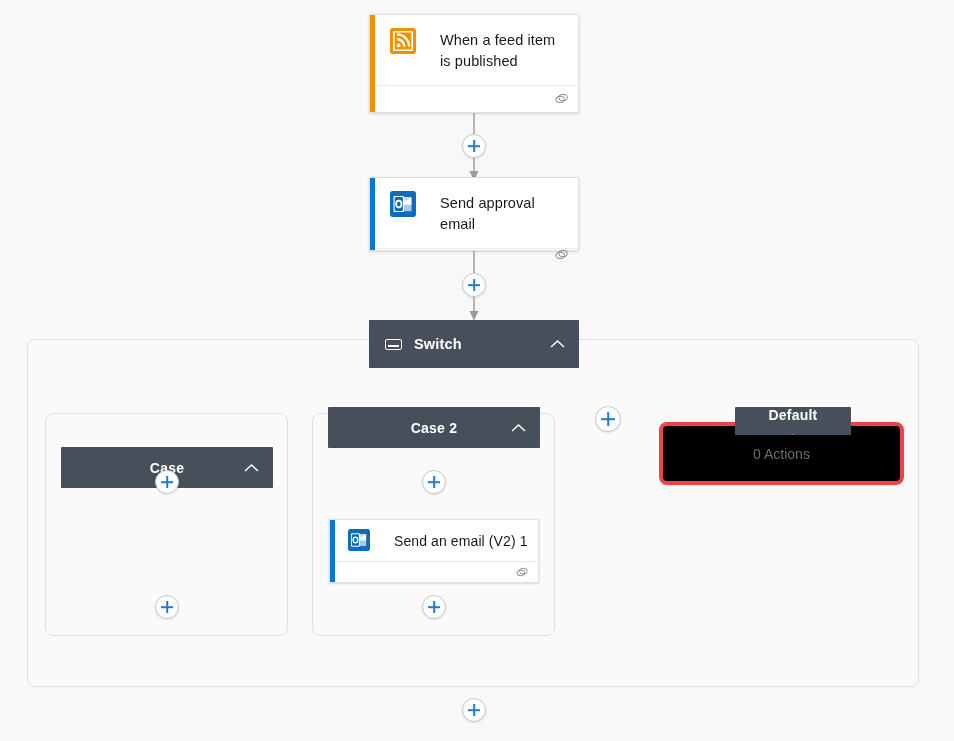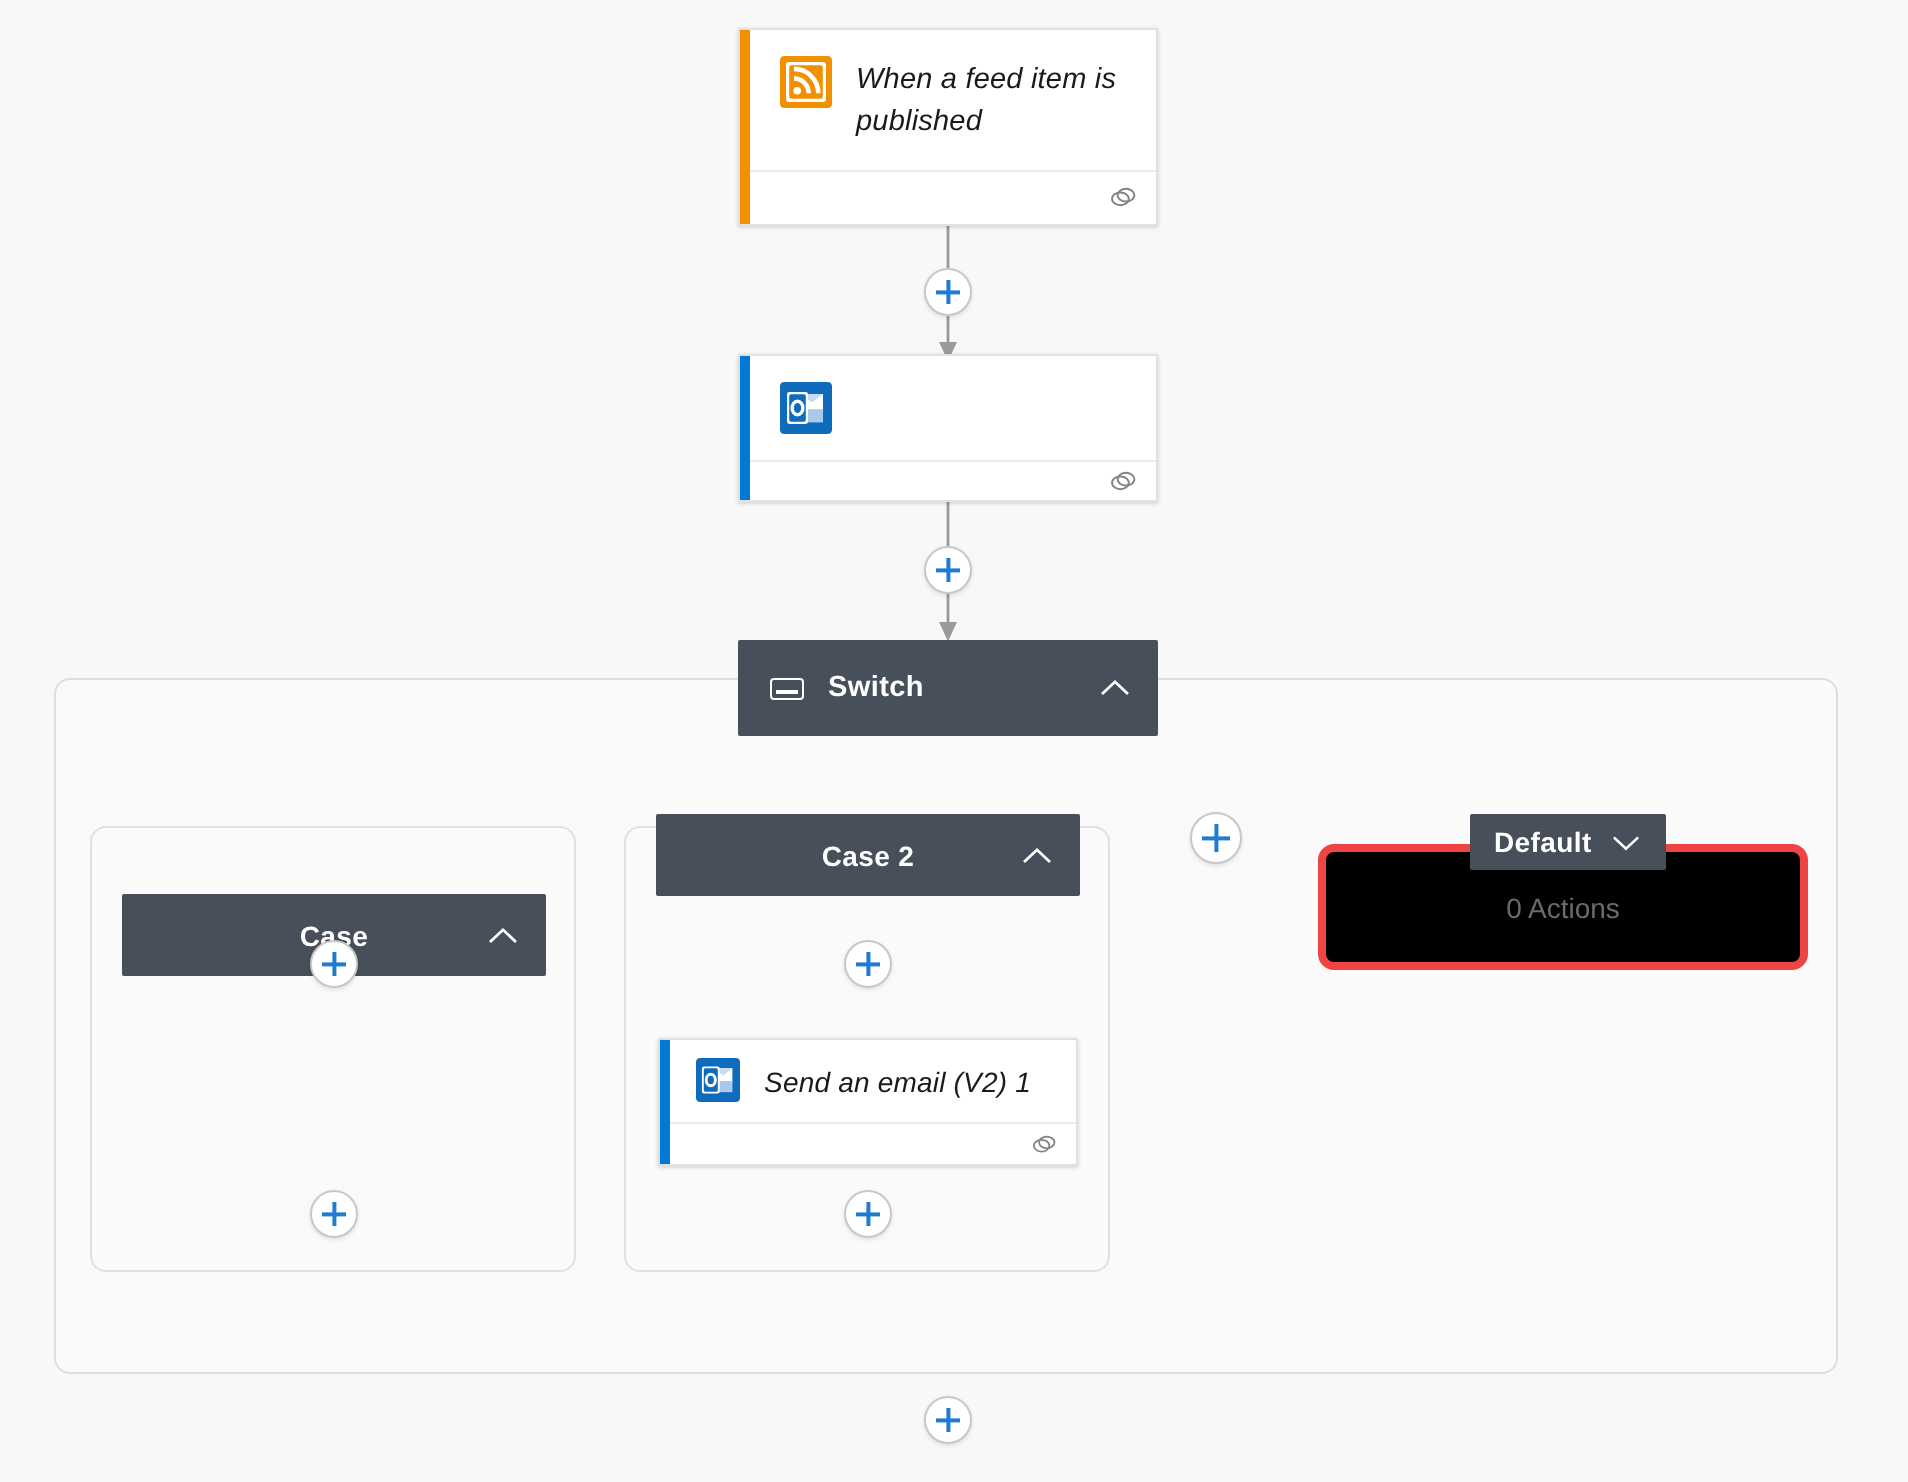--- a/index.html
+++ b/index.html
@@ -40,24 +40,23 @@
     position: absolute;
     left: 0; top: 0; bottom: 0;
     width: 5px;
   }
   .card.trigger .accent { background: #f29100; }
   .card.action  .accent { background: #0078d4; }
 
   .card-body {
     display: flex;
     align-items: flex-start;
-    gap: 12px;
+    gap: 24px;
     padding: 13px 12px 13px 20px;
     flex: 1;
-    font-style: italic;
   }
   .card-title {
     font-size: 14.5px;
     color: #1a1a1a;
     line-height: 21px;
     padding-top: 2px;
     letter-spacing: 0.1px;
   }
   .card-foot {
     border-top: 1px solid #ebebeb;
@@ -256,20 +255,21 @@
     <div class="card-body">
       <svg class="app-icon" viewBox="0 0 26 26">
         <rect x="0" y="0" width="26" height="26" rx="2" fill="#0f6cbd"></rect>
         <rect x="10.5" y="6" width="11" height="8.5" fill="#ffffff"></rect>
         <path d="M10.5,6 L16,10.3 L21.5,6 Z" fill="#c7dcf2"></path>
         <rect x="11.8" y="13.6" width="9.7" height="6.6" fill="#a9c9ea"></rect>
         <rect x="3.5" y="5" width="10.5" height="16" rx="1.2" fill="#ffffff"></rect>
         <rect x="4.6" y="6.1" width="8.3" height="13.8" rx="1" fill="#0f6cbd"></rect>
         <ellipse cx="8.75" cy="13" rx="2.7" ry="3.4" fill="none" stroke="#ffffff" stroke-width="1.7"></ellipse>
       </svg>
+      <div class="card-title">Send approval email</div>
     </div>
     <div class="card-foot">
       <svg class="foot-icon" width="15" height="12" viewBox="0 0 15 12">
         <ellipse cx="6.2" cy="6.4" rx="4.2" ry="3.2" fill="none" stroke="#6f6f6f" stroke-width="1"></ellipse>
         <ellipse cx="9" cy="4.6" rx="4.2" ry="3.2" fill="none" stroke="#6f6f6f" stroke-width="1"></ellipse>
       </svg>
     </div>
   </div>
 
   <div class="plus" style="left:462px; top:273px;"></div>
@@ -332,21 +332,21 @@
   </div>
 
   <div class="plus" style="left:422px; top:595px;"></div>
 
   <div class="plus" style="left:595px; top:406px; width:26px; height:26px;"></div>
 
   <div class="default-box" style="left:659px; top:422px; width:245px; height:63px;">
     <span class="default-label">0 Actions</span>
   </div>
 
-  <div class="default-pill" style="left:735px; top:407px; width:98px; height:28px;">
+  <div class="default-pill" style="left:735px; top:407px; width:116px; height:28px;flex-direction:column;">
     <span class="d-title">Default</span>
     <svg width="14" height="9" viewBox="0 0 15 9" style="display:block;">
       <path d="M1,1.5 L7.5,7.6 L14,1.5" fill="none" stroke="#ffffff" stroke-width="1.4"></path>
     </svg>
   </div>
 
   <div class="plus" style="left:462px; top:698px;"></div>
 
 </div>
 

